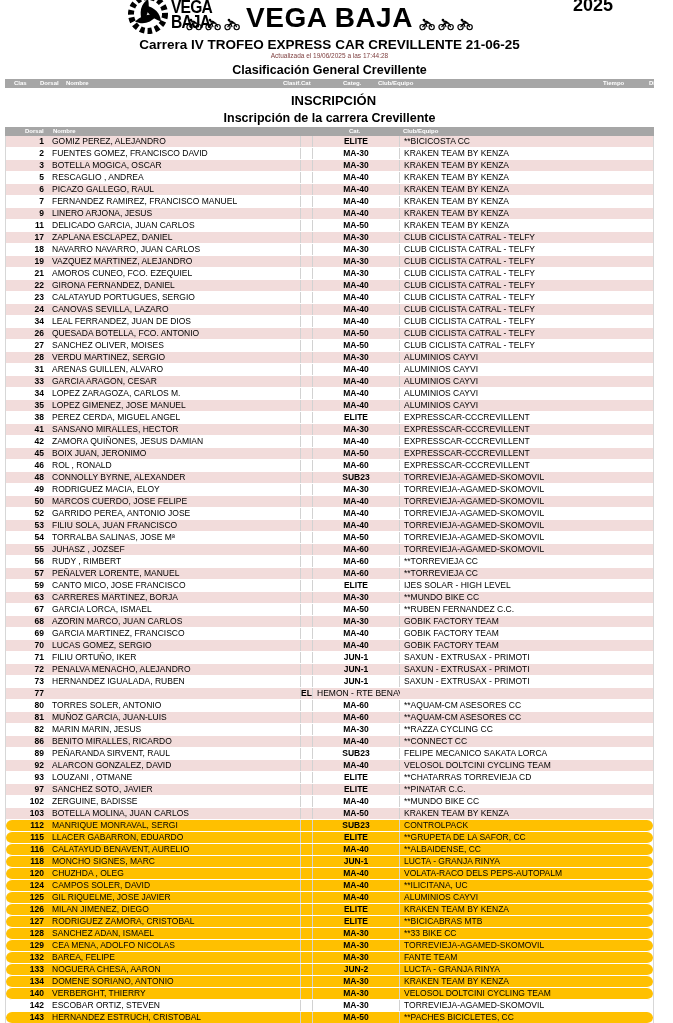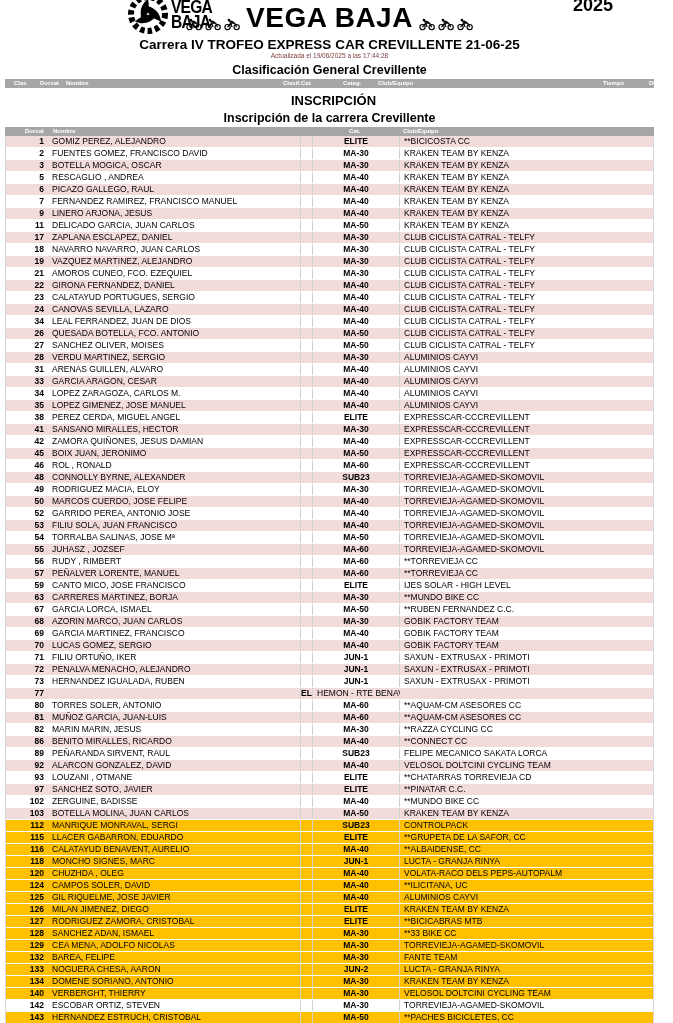--- a/index.html
+++ b/index.html
@@ -35,21 +35,21 @@
   .bar span{position:absolute;top:0;color:#fff;font-weight:bold;font-size:6px;line-height:9px;white-space:nowrap;}
   .b1-0{left:9px}.b1-1{left:35px}.b1-2{left:61px}.b1-3{left:278px}.b1-4{left:338px}
   .b1-5{left:373px}.b1-6{left:598px}.b1-7{left:644px}
   .b2-0{left:20px}.b2-1{left:48px}.b2-2{left:344px}.b2-3{left:398px}
 
   
   .rows{margin:0 5px;border:1px solid #d7d7d7;border-top:none;}
   .row{display:grid;grid-template-columns:44px 251px 12px 87px 1fr;
     height:12px;box-sizing:border-box;border-bottom:1px solid #fff;
     font-size:8.5px;line-height:11px;white-space:nowrap;overflow:hidden;}
-  .bg-pink{background:var(--pink);} .bg-white{background:#fff;} .bg-yellow{background:var(--yellow);}
+  .bg-pink{background:var(--pink);} .bg-white{background:#fff;} .bg-yellow{background:var(--yellow);border-radius:6px;}
   .cell{overflow:hidden;}
   .c-dorsal{text-align:right;font-weight:bold;padding-right:6px;}
   .c-name{padding-left:2px;border-right:1px solid #d2d2d2;}
   .c-spacer{border-right:1px solid #d2d2d2;}
   .c-cat{text-align:center;font-weight:bold;border-right:1px solid #d2d2d2;}
   .c-club{padding-left:4px;}
 </style>
 </head>
 <body>
 

